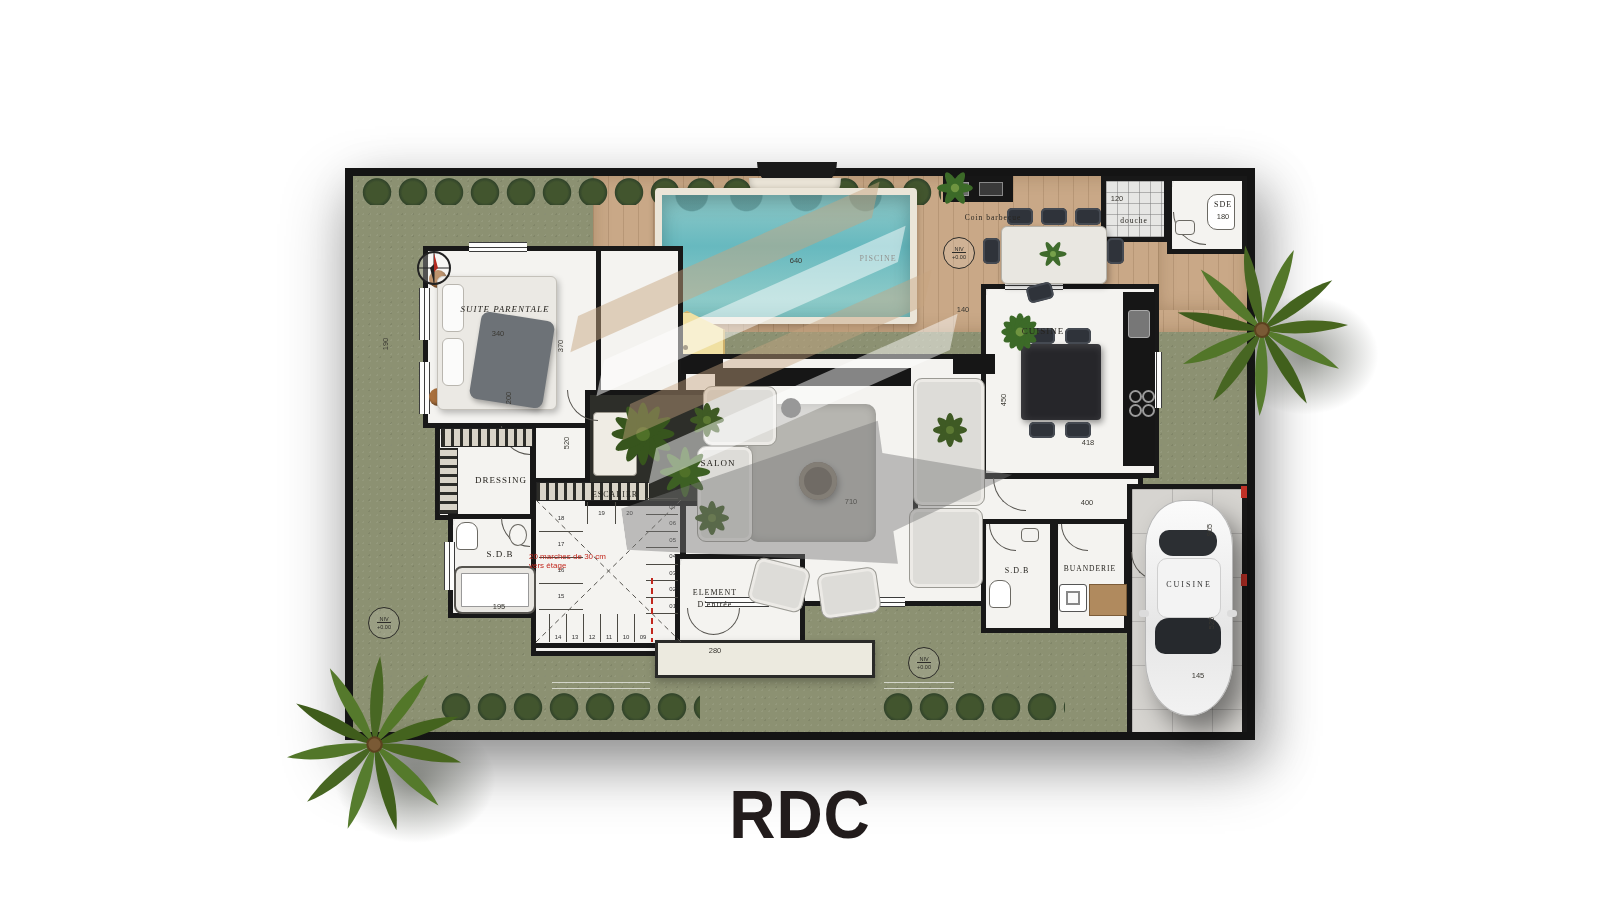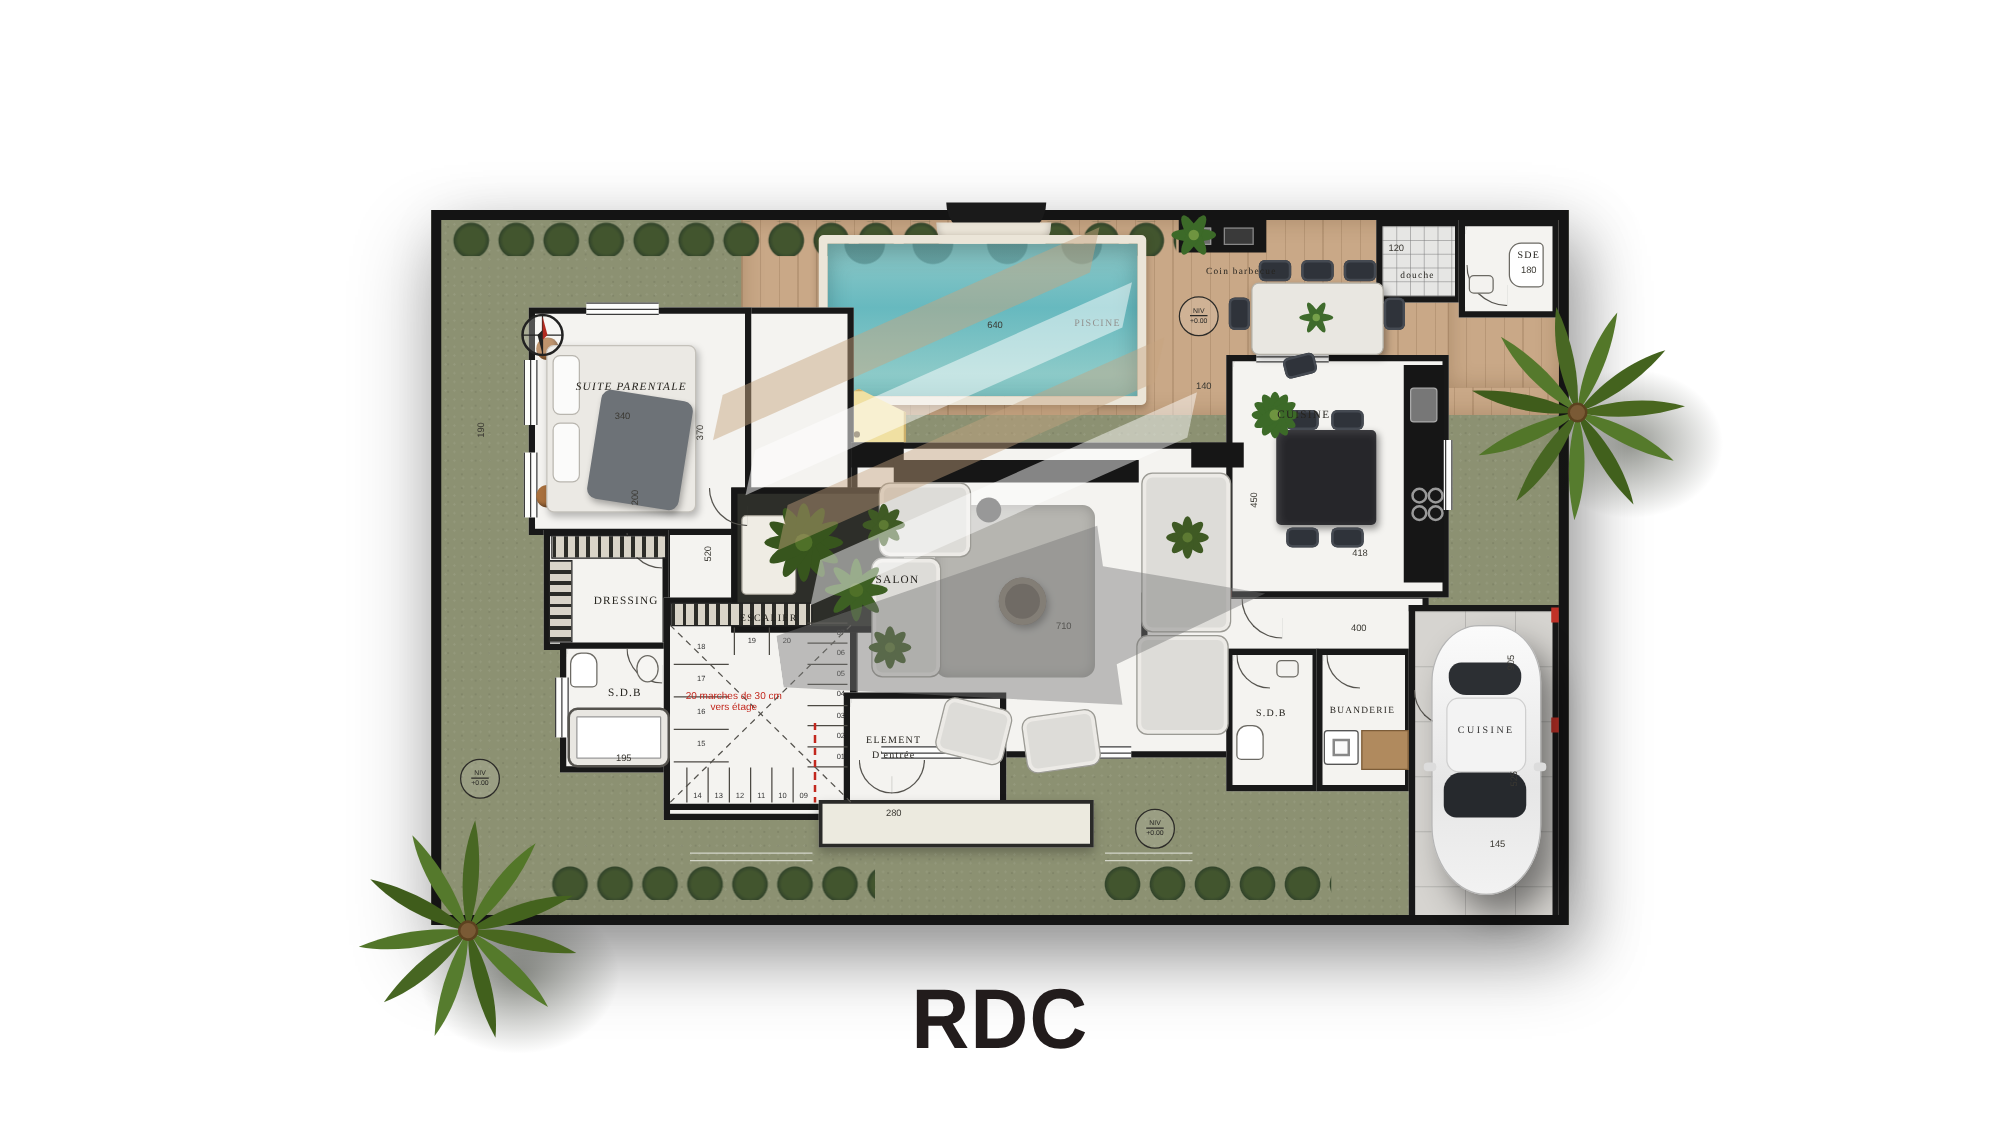--- a/index.html
+++ b/index.html
@@ -32,21 +32,21 @@
   .poolshade{position:absolute;inset:0;
         background-image:radial-gradient(circle 26px at 12% 0%,rgba(25,70,70,.30) 0 60%,transparent 65%),
                          radial-gradient(circle 26px at 34% 0%,rgba(25,70,70,.28) 0 60%,transparent 65%),
                          radial-gradient(circle 26px at 58% 0%,rgba(25,70,70,.26) 0 60%,transparent 65%),
                          radial-gradient(circle 26px at 82% 0%,rgba(25,70,70,.28) 0 60%,transparent 65%);}
   .lbl{position:absolute;transform:translate(-50%,-50%);white-space:nowrap;
        font-family:"Liberation Serif",serif;font-size:9px;letter-spacing:1px;color:#26241f;}
   .dim{position:absolute;transform:translate(-50%,-50%);white-space:nowrap;
        font-size:7.5px;color:#3a3832;font-family:"Liberation Sans",sans-serif;}
   .dim.v{transform:translate(-50%,-50%) rotate(-90deg);}
-  .note{position:absolute;color:#c2271d;font-size:8px;line-height:9px;text-align:center;
+  .note{position:absolute;color:#c2271d;font-size:8px;line-height:9px;
         font-family:"Liberation Sans",sans-serif;}
   .hatch{position:absolute;background:repeating-linear-gradient(90deg,#2c2c28 0 3px,#d9d4c8 3px 9px);
          border:1px solid #222;}
   .hatchV{position:absolute;background:repeating-linear-gradient(0deg,#2c2c28 0 3px,#d9d4c8 3px 9px);
          border:1px solid #222;}
   .sofa{position:absolute;background:#dddcd8;border:1px solid #9b9a94;border-radius:9px;
         box-shadow:inset 0 0 0 3px #eceae6;}
   .chair{position:absolute;background:#2f333a;border-radius:5px;box-shadow:inset 0 0 0 2px #454a52;}
   .winH{position:absolute;background:#fdfdfc;border-top:1px solid #3c3c3c;border-bottom:1px solid #3c3c3c;}
   .winH:after{content:"";display:block;height:1px;background:#3c3c3c;margin-top:4px;}

